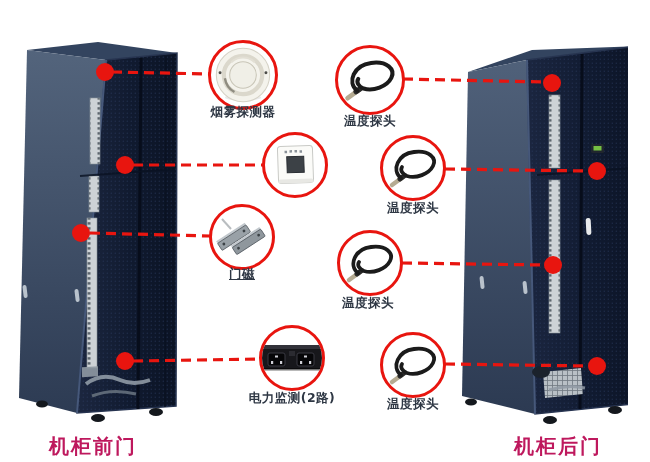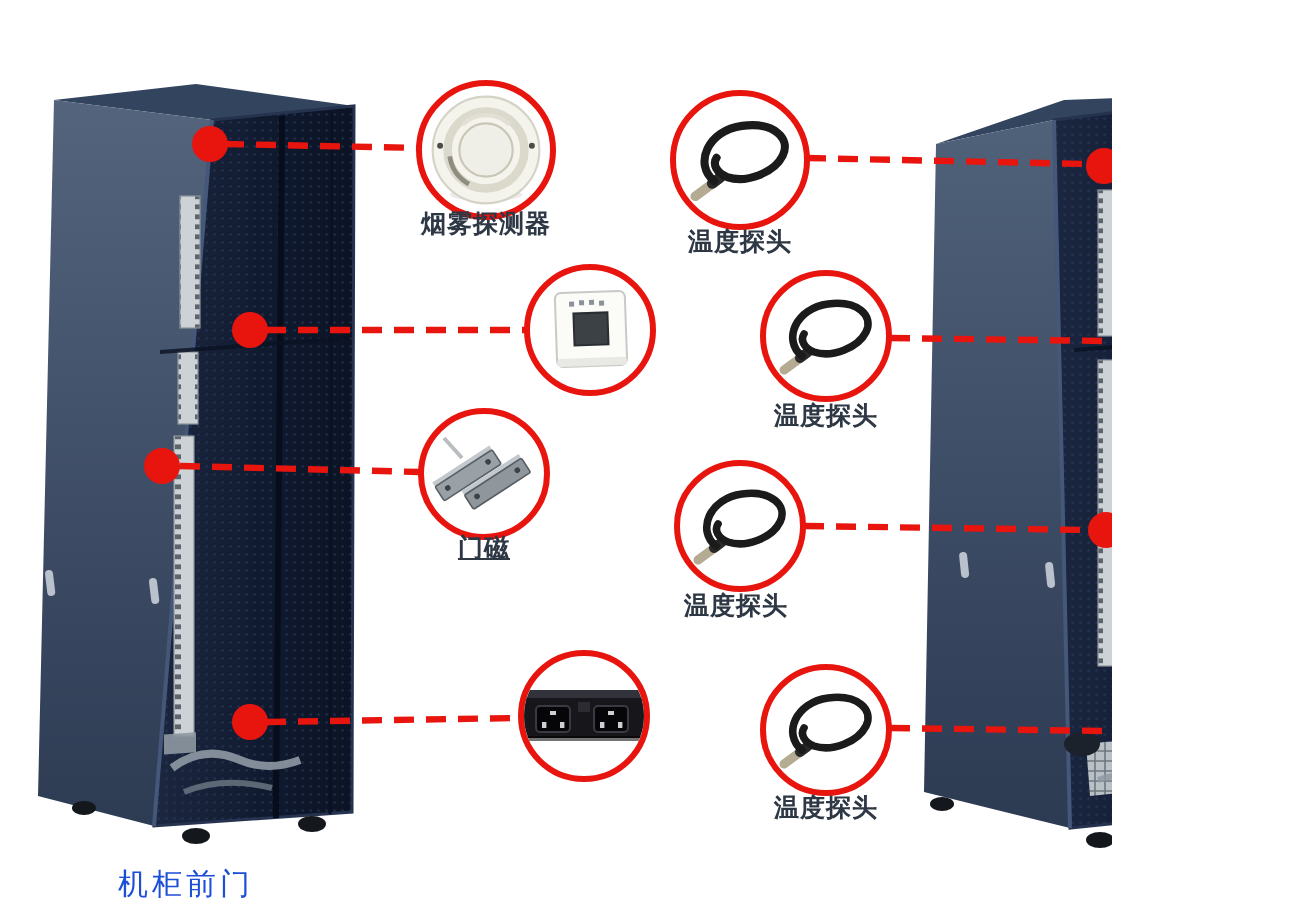--- a/index.html
+++ b/index.html
@@ -1,33 +1,33 @@
 <!DOCTYPE html>
 <html><head>
 <meta charset="utf-8">
 <style>
   html,body{margin:0;padding:0;background:#fff;}
   .canvas{
-    position:relative;width:556px;height:462px;background:#ffffff;overflow:hidden;
+    position:relative;width:628px;height:462px;background:#ffffff;overflow:hidden;
     font-family:"DejaVu Sans","Liberation Sans",sans-serif;
   }
   .canvas svg{display:block;}
   .layer{position:absolute;left:0;top:0;}
   .callout-circle{
     position:absolute;border:3px solid #e8150f;border-radius:50%;
     background:#ffffff;box-sizing:border-box;overflow:hidden;
   }
   .callout-circle svg{width:100%;height:100%;}
   .callout-label{
     position:absolute;transform:translateX(-50%);white-space:nowrap;
     font-size:12.5px;font-weight:bold;color:#2e3744;letter-spacing:.5px;
   }
   .cabinet-label{
     position:absolute;transform:translateX(-50%);white-space:nowrap;
-    font-size:15px;font-weight:normal;color:#1d4ed8;letter-spacing:2px;
+    font-size:20px;font-weight:bold;color:#be185d;letter-spacing:2px;
   }
 </style>
 </head>
 <body>
 
 <div class="canvas">
 
   <svg class="layer" style="left:14px;top:36px;" width="172" height="394" viewBox="0 0 172 394">
     <defs>
       <linearGradient id="sideL" x1="0" y1="0" x2="0" y2="1">
@@ -211,20 +211,21 @@
       <rect x="9" y="33" width="2.2" height="3" fill="#cfcfd6"></rect>
       <rect x="18" y="33" width="2.2" height="3" fill="#cfcfd6"></rect>
       <rect x="13" y="27.5" width="3" height="2" fill="#cfcfd6"></rect>
       <rect x="35" y="25" width="17" height="13" rx="2" fill="#060608" stroke="#3a3a42" stroke-width="1"></rect>
       <rect x="38" y="33" width="2.2" height="3" fill="#cfcfd6"></rect>
       <rect x="47" y="33" width="2.2" height="3" fill="#cfcfd6"></rect>
       <rect x="42" y="27.5" width="3" height="2" fill="#cfcfd6"></rect>
       <rect x="27" y="23" width="6" height="5" fill="#2b2b31"></rect>
     </svg>
   </div>
+  <div class="callout-label" style="left:292px;top:390px;">电力监测(2路)</div>
 
   <div class="callout-circle" style="left:335px;top:45px;width:70px;height:70px;">
     <svg viewBox="0 0 60 60">
       <line x1="20" y1="39" x2="9" y2="47" stroke="#b5ab92" stroke-width="4.5" stroke-linecap="round"></line>
       <line x1="21" y1="38" x2="17" y2="41" stroke="#2a2a2a" stroke-width="5" stroke-linecap="round"></line>
       <path d="M18,40 C8,32 15,16 31,14 C46,12 54,20 50,28 C46,36 33,41 24,38 C19,36 17,32 19,29" fill="none" stroke="#1b1b1b" stroke-width="3.8" stroke-linecap="round"></path>
     </svg>
   </div>
   <div class="callout-label" style="left:370px;top:113px;">温度探头</div>
 
@@ -249,14 +250,15 @@
   <div class="callout-circle" style="left:380px;top:332px;width:66px;height:66px;">
     <svg viewBox="0 0 60 60">
       <line x1="20" y1="39" x2="9" y2="47" stroke="#b5ab92" stroke-width="4.5" stroke-linecap="round"></line>
       <line x1="21" y1="38" x2="17" y2="41" stroke="#2a2a2a" stroke-width="5" stroke-linecap="round"></line>
       <path d="M18,40 C8,32 15,16 31,14 C46,12 54,20 50,28 C46,36 33,41 24,38 C19,36 17,32 19,29" fill="none" stroke="#1b1b1b" stroke-width="3.8" stroke-linecap="round"></path>
     </svg>
   </div>
   <div class="callout-label" style="left:413px;top:396px;">温度探头</div>
 
   <div class="cabinet-label" style="left:93px;top:433px;">机柜前门</div>
+  <div class="cabinet-label" style="left:558px;top:433px;">机柜后门</div>
 
 </div>
 
 </body></html>

